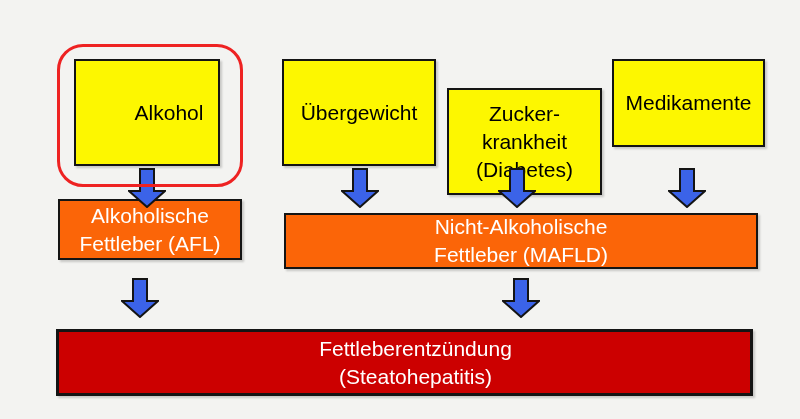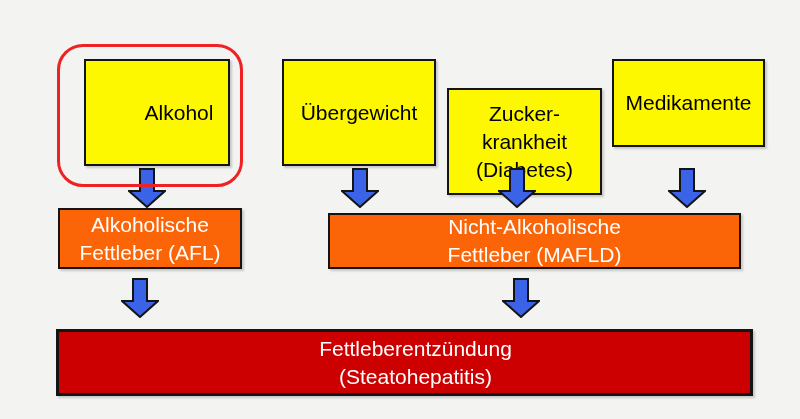--- a/index.html
+++ b/index.html
@@ -58,30 +58,30 @@
   .arrow {
     position: absolute;
     z-index: 2;
   }
   .arrow polygon {
     fill: var(--arrow, #3b63e8);
     stroke: var(--box-border, #111);
     stroke-width: 2;
   }
   
-  #cause-0 { left: 84px;  top: 59px; width: 146px; height: 107px; padding-left: 44px; }
+  #cause-0 { left: 74px;  top: 59px; width: 146px; height: 107px; padding-left: 44px; }
   #cause-1 { left: 282px; top: 59px; width: 154px; height: 107px; }
   #cause-2 { left: 447px; top: 47px; width: 155px; height: 107px; margin-top: 41px; }
   #cause-3 { left: 612px; top: 59px; width: 153px; height: 88px; }
   #arr-0 { left: 128px; top: 168px; }
   #arr-1 { left: 341px; top: 168px; }
   #arr-2 { left: 498px; top: 168px; }
   #arr-3 { left: 668px; top: 168px; }
-  #mid-0 { left: 58px;  top: 208px; width: 184px; height: 61px; }
-  #mid-1 { left: 284px; top: 213px; width: 413px; height: 56px; margin-left: 44px; }
+  #mid-0 { left: 58px;  top: 199px; width: 184px; height: 61px; }
+  #mid-1 { left: 284px; top: 213px; width: 474px; height: 56px; }
   #arr-4 { left: 121px; top: 278px; }
   #arr-5 { left: 502px; top: 278px; }
   #outcome { left: 56px; top: 329px; width: 697px; height: 67px; }
 </style>
 </head>
 <body>
 
 <div class="canvas">
 
   <div class="highlight-ring"></div>

